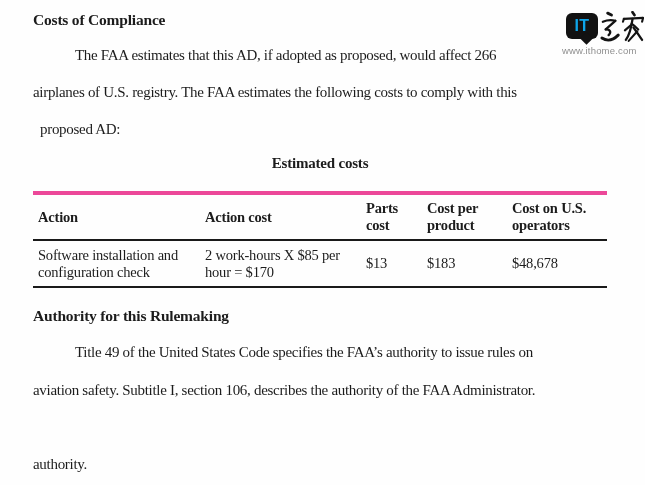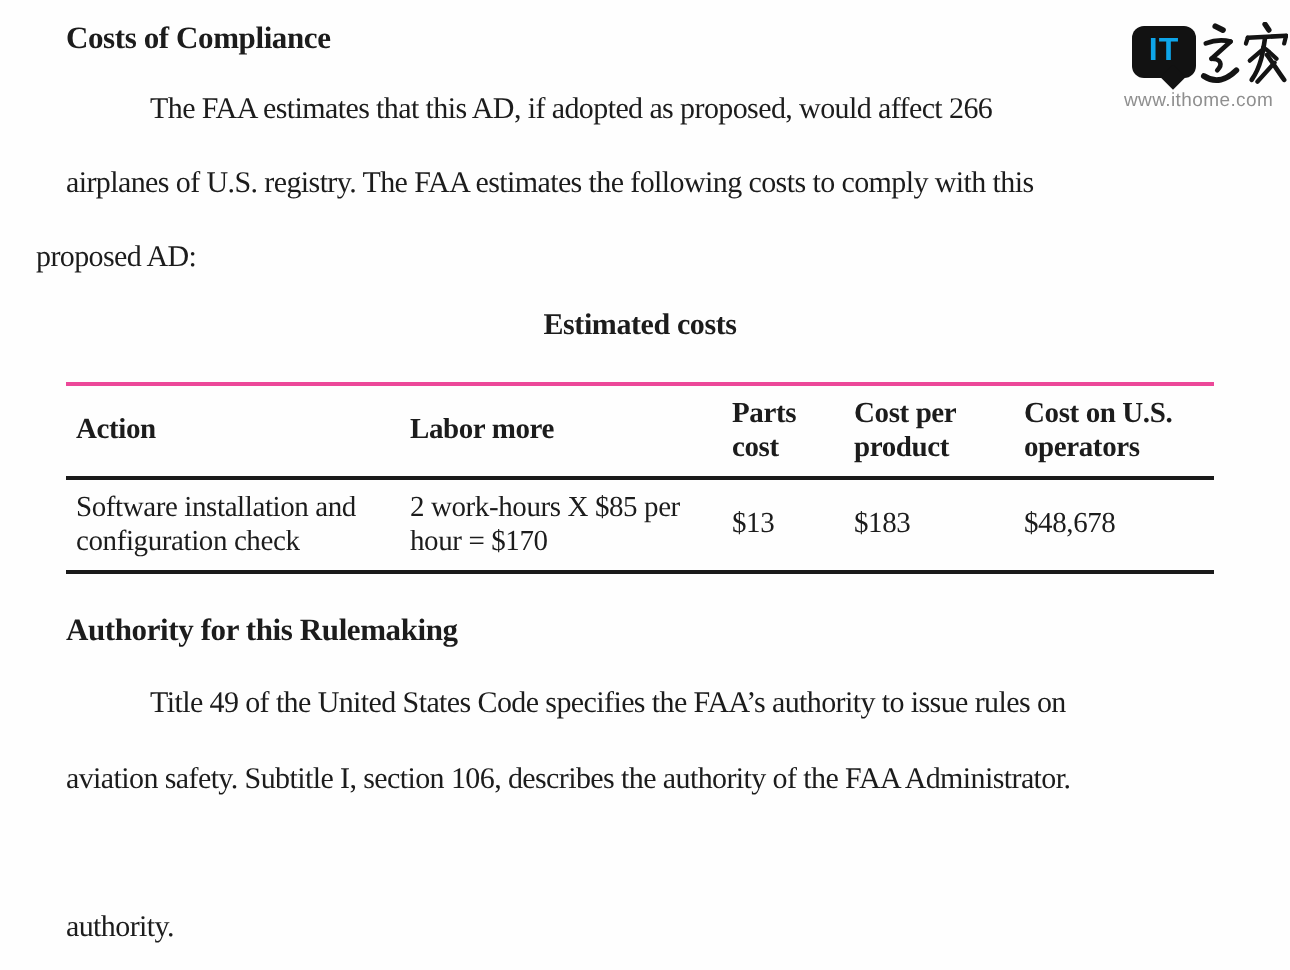--- a/index.html
+++ b/index.html
@@ -37,21 +37,21 @@
     font-weight: bold;
     letter-spacing: -0.2px;
   }
   table.costs {
     position: absolute;
     left: 33px;
     top: 191px;
     width: 574px;
     border-collapse: collapse;
     table-layout: fixed;
-    border-top: 2px solid #ec4899;
+    border-top: 4px solid #ec4899;
     border-bottom: 2px solid #1a1a1a;
   }
   table.costs th, table.costs td {
     font-size: 14.5px;
     letter-spacing: -0.2px;
     vertical-align: middle;
     text-align: left;
     padding: 4px 2px 4px 5px;
     line-height: 17px;
   }
@@ -86,36 +86,36 @@
 </style>
 </head>
 <body>
 
 <div class="page">
 
   <div class="heading" style="left:33px; top:10px;">Costs of Compliance</div>
 
   <div class="line" style="left:75px; top:45px;">The FAA estimates that this AD, if adopted as proposed, would affect 266</div>
   <div class="line" style="left:33px; top:82px;">airplanes of U.S. registry. The FAA estimates the following costs to comply with this</div>
-  <div class="line" style="left:18px; top:119px;">proposed AD:</div>
+  <div class="line" style="left:40px; top:119px;">proposed AD:</div>
 
   <div class="tbl-title" style="top:155px;">Estimated costs</div>
 
   <table class="costs">
     <colgroup>
       <col style="width:167px">
         <col style="width:161px">
         <col style="width:61px">
       <col style="width:85px">
         <col style="width:100px">
     </colgroup>
     <thead>
       <tr>
         <th>Action</th>
-        <th>Labor more</th>
+        <th>Action cost</th>
         <th>Parts cost</th>
         <th>Cost per product</th>
         <th>Cost on U.S. operators</th>
       </tr>
     </thead>
     <tbody>
       <tr>
         <td>Software installation and configuration check</td>
         <td>2 work-hours X $85 per hour = $170</td>
         <td>$13</td>

